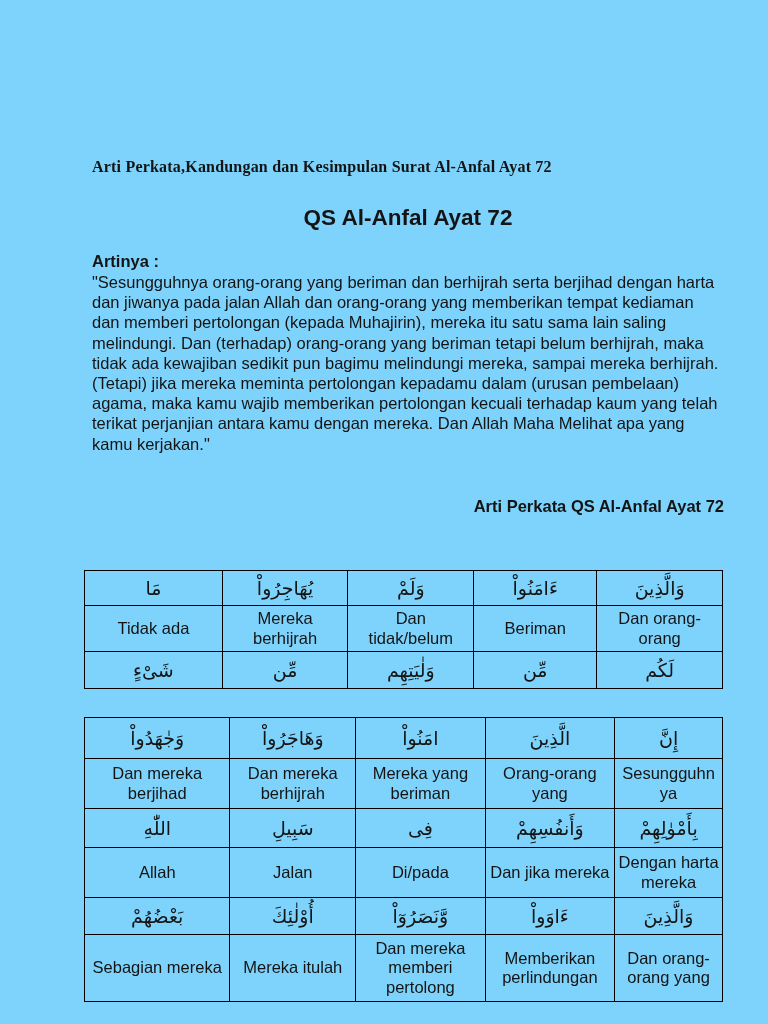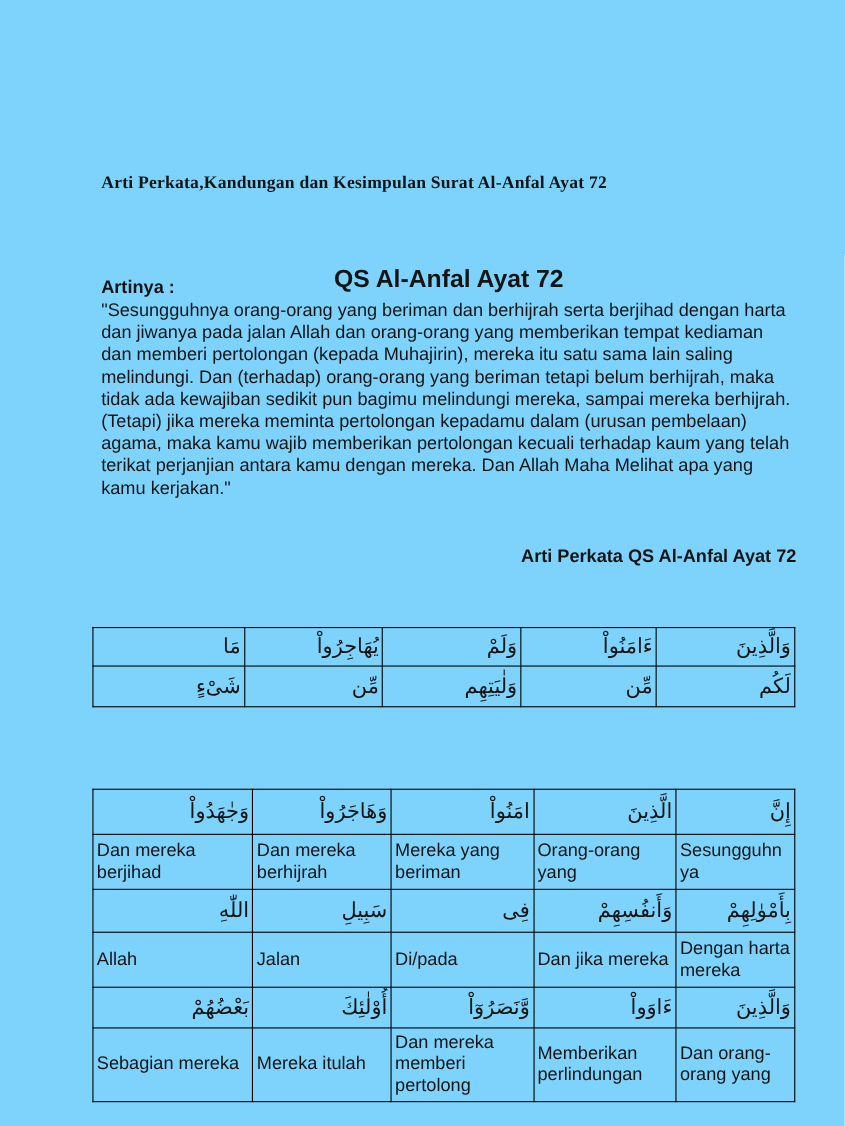--- a/index.html
+++ b/index.html
@@ -29,21 +29,20 @@
     letter-spacing: 0.2px;
   }
   .doc-title {
     position: absolute;
     left: 92px;
     top: 205px;
     width: 632px;
     text-align: center;
     font-weight: bold;
     font-size: 22.5px;
-    margin-top: 36px;
   }
   .meaning-label {
     position: absolute;
     left: 92px;
     top: 252px;
     font-weight: bold;
     font-size: 16.5px;
   }
   .meaning-paragraph {
     position: absolute;
@@ -67,20 +66,21 @@
     position: absolute;
     left: 84px;
     width: 639px;
     border-collapse: collapse;
     table-layout: fixed;
   }
   #word-table-1 { top: 570px; }
   #word-table-2 { top: 717px; }
   table.word-table td {
     border: 1.5px solid #000000;
+    text-align: center;
     vertical-align: middle;
     padding: 1px 3px;
     overflow: hidden;
   }
   td.ar {
     font-family: "DejaVu Sans", sans-serif;
     font-size: 19px;
     line-height: 1.5;
   }
   td.id {
@@ -119,20 +119,27 @@
         <col style="width:19.3%">
         <col style="width:19.7%">
     </colgroup>
     <tbody>
       <tr class="h38">
         <td class="ar" dir="rtl">مَا</td>
         <td class="ar" dir="rtl">يُهَاجِرُواْ</td>
         <td class="ar" dir="rtl">وَلَمْ</td>
         <td class="ar" dir="rtl">ءَامَنُواْ</td>
         <td class="ar" dir="rtl">وَالَّذِينَ</td>
+      </tr>
+      <tr class="h49">
+        <td class="id">Tidak ada</td>
+        <td class="id">Mereka berhijrah</td>
+        <td class="id">Dan tidak/belum</td>
+        <td class="id">Beriman</td>
+        <td class="id">Dan orang-orang</td>
       </tr>
       <tr class="h40">
         <td class="ar" dir="rtl">شَىْءٍ</td>
         <td class="ar" dir="rtl">مِّن</td>
         <td class="ar" dir="rtl">وَلٰيَتِهِم</td>
         <td class="ar" dir="rtl">مِّن</td>
         <td class="ar" dir="rtl">لَكُم</td>
       </tr>
     </tbody>
   </table>

